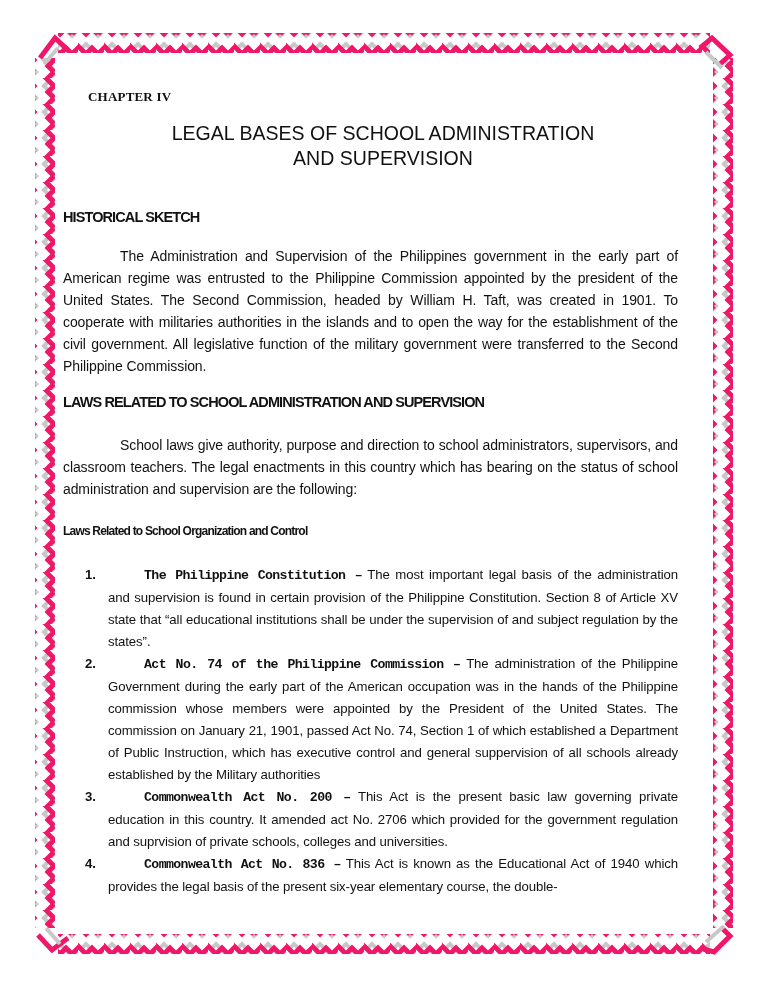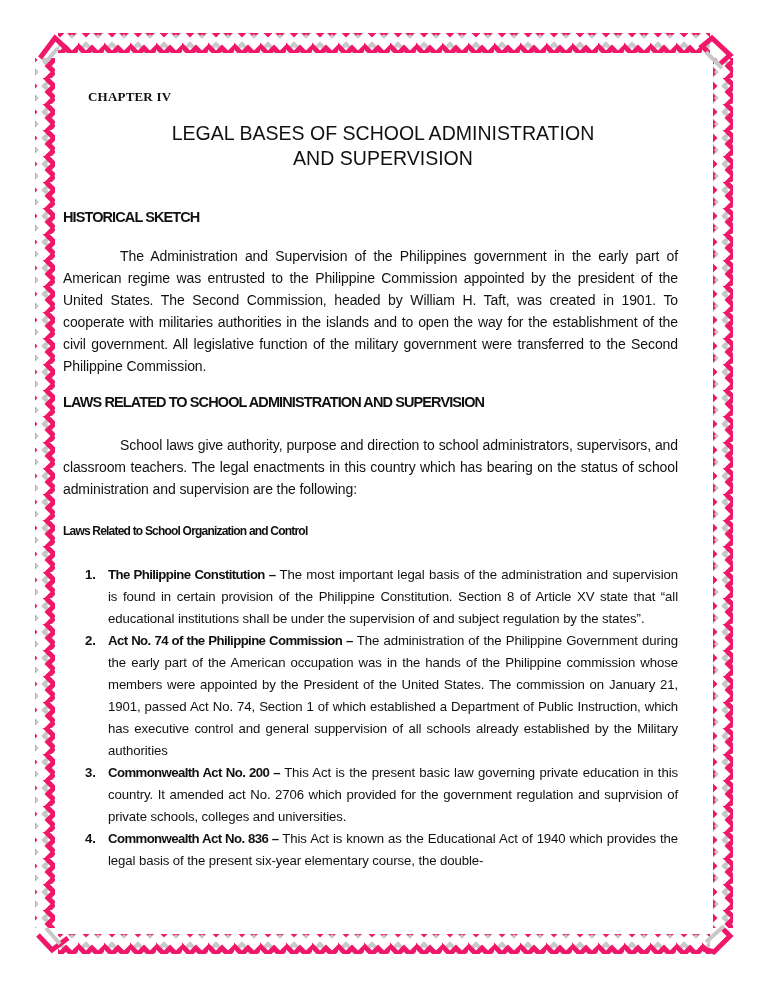--- a/index.html
+++ b/index.html
@@ -29,21 +29,21 @@
   .h-mixed {
     position: absolute; left: -25px; font-family: "Liberation Sans", sans-serif; font-weight: bold;
     font-size: 12px; letter-spacing: -0.8px; margin: 0;
   }
   .list { position: absolute; left: -25px; width: 615px; margin: 0; padding: 0; list-style: none; }
   .list li {
     position: relative; padding-left: 45px; font-size: 13.2px; line-height: 22px; text-align: justify;
     letter-spacing: -0.1px;
   }
   .list .num { position: absolute; left: 22px; top: 0; font-weight: bold; font-family: "Liberation Sans", sans-serif; }
-  .list .term { font-weight: bold; font-family: Liberation Sans, sans-serif; letter-spacing: -0.6px; }
+  .list .term { font-weight: bold; font-family: Liberation Mono, monospace; letter-spacing: -0.6px; margin-left: 36px; }
 </style>
 </head>
 <body>
 
 <svg class="border-svg" viewBox="0 0 768 994" xmlns="http://www.w3.org/2000/svg">
   <defs>
     <pattern id="hpat" x="0" y="0" width="26" height="20" patternUnits="userSpaceOnUse">
       <path d="M2 10 L8 4 L14 10 L20 16 L26 10" fill="none" stroke="#c8c8c8" stroke-width="4"></path>
       <path d="M-6 12 L0 6 L8 14 L14 8 L20 14" fill="none" stroke="#f0166a" stroke-width="5"></path>
       <path d="M20 14 L26 8 L34 16" fill="none" stroke="#f0166a" stroke-width="5"></path>

